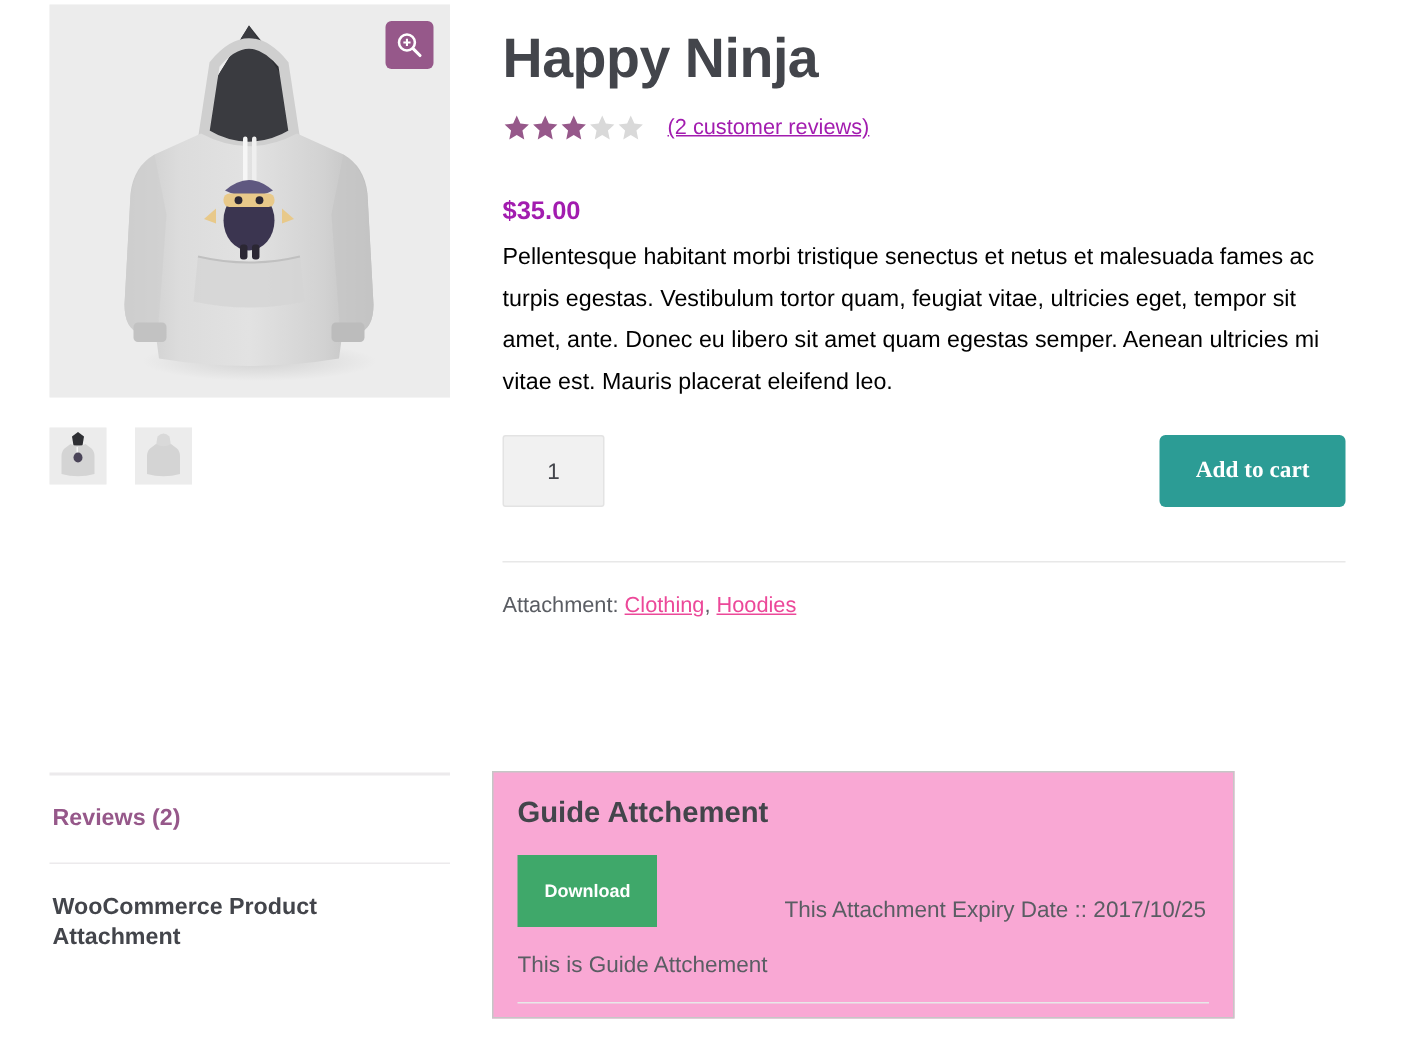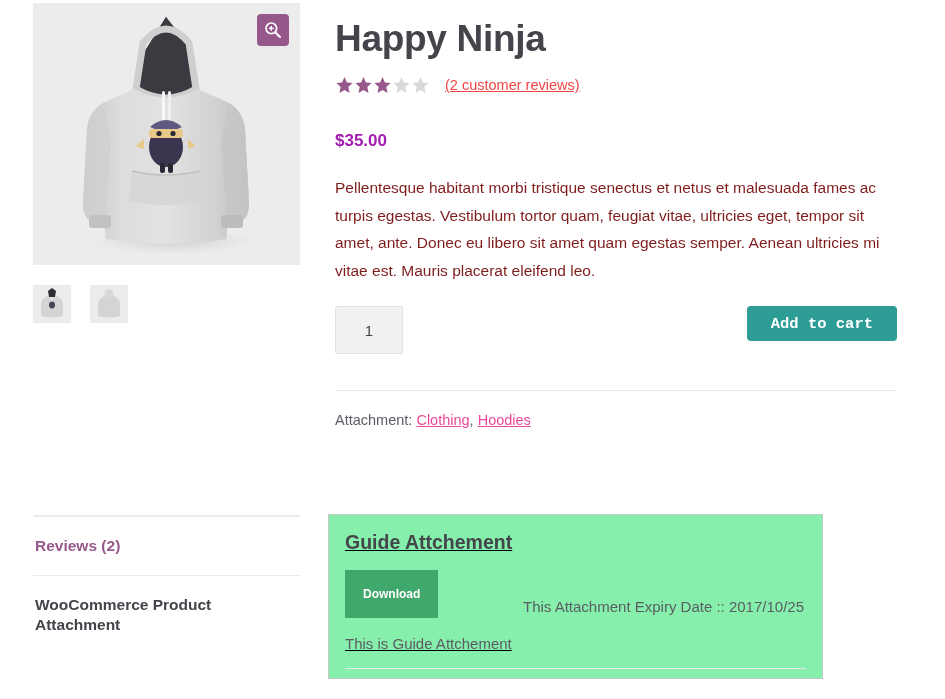--- a/index.html
+++ b/index.html
@@ -38,46 +38,46 @@
   .summary { position: absolute; left: 335px; top: 0px; width: 562px; }
   .product-title {
     margin: 0; padding-top: 15px;
     font-size: 37px; line-height: 48px; font-weight: bold;
     color: #43454b; letter-spacing: -0.3px;
   }
   .rating-row { display: flex; align-items: center; margin-top: 12px; height: 20px; }
   .stars { display: flex; gap: 0px; }
   .stars svg { display:block; }
   .reviews-link {
-    margin-left: 15px; font-size: 14.5px; color: #ef4444;
+    margin-left: 15px; font-size: 14.5px; color: #a21caf;
     text-decoration: underline; cursor: pointer;
   }
   .price {
     margin-top: 36px; font-size: 17px; font-weight: bold; color: #a21caf;
   }
   .description {
-    margin-top: 23px; font-size: 15.5px; line-height: 27.5px; color: #7f1d1d;
+    margin-top: 7px; font-size: 15.5px; line-height: 27.5px; color: #000000;
     width: 562px;
   }
   .cart-row {
     margin-top: 22px; position: relative; height: 48px;
   }
   .qty {
     width: 68px; height: 48px; background: #f1f1f1;
     border: 1px solid #e3e3e3; border-radius: 2px;
     text-align: center; font-size: 15px; color: #43454b;
     font-family: "Liberation Sans", sans-serif; outline: none;
   }
   .add-to-cart {
     position: absolute; right: 0; top: 0;
-    height: 35px; padding: 0 24px;
+    height: 48px; padding: 0 24px;
     background: #2c9c95; color: #ffffff;
     border: none; border-radius: 4px; cursor: pointer;
     font-size: 15.5px; font-weight: bold;
-    font-family: Liberation Mono, monospace;
+    font-family: Liberation Serif, serif;
   }
   .summary-divider {
     margin-top: 36px; height: 1px; background: #e8e8e8; width: 562px;
   }
   .meta {
     margin-top: 21px; font-size: 14.5px; color: #5a5d63;
   }
   .meta a { color: #ec4899; text-decoration: underline; cursor: pointer; }
 
   
@@ -87,23 +87,22 @@
     padding: 19px 0 19px 2px;
     font-size: 15.5px; font-weight: bold; cursor: pointer;
     color: #96588a; line-height: 20px;
   }
   .tab.active { color: #43454b; }
 
   
   .attachment-panel {
     position: absolute; left: 328px; top: 514px;
     width: 495px; height: 165px;
-    border: 1px solid #c6c6c6; background: #86efac;
+    border: 1px solid #c6c6c6; background: #f9a8d4;
     padding: 13px 16px 0 16px;
-    text-decoration: underline;
   }
   .att-title {
     margin: 0; font-size: 19.5px; font-weight: bold; color: #43454b;
     line-height: 28px;
   }
   .att-row {
     position: relative; margin-top: 14px; height: 48px;
   }
   .download-btn {
     background: #3fa86a; color: #ffffff;

